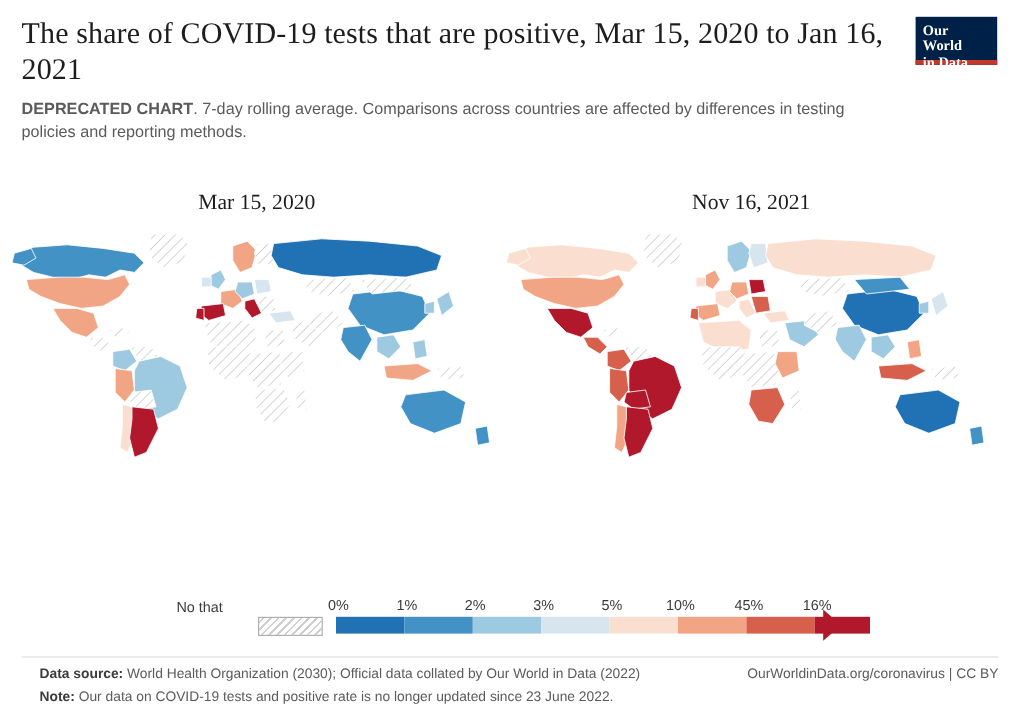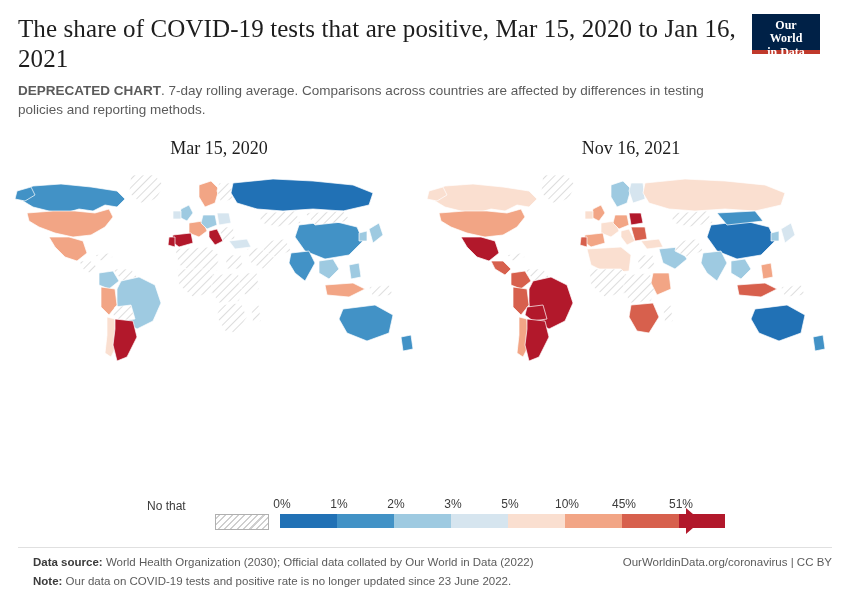--- a/index.html
+++ b/index.html
@@ -43,41 +43,41 @@
     margin: 0;
     max-width: 700px;
   }
   .subtitle .deprecated {
     font-weight: bold;
     color: #5b5b5b;
   }
   .owid-logo {
     position: absolute;
     top: 0;
-    right: 12px;
+    right: 1px;
     width: 68px;
     height: 40px;
     background: #002147;
     color: #ffffff;
     font-family: "Liberation Serif", serif;
     font-size: 12px;
     line-height: 1.12;
     font-weight: bold;
-    text-align: center;
+    text-align: left;
     padding: 5px 6px 0 6px;
     box-sizing: border-box;
     border-bottom: 4px solid #c0392b;
   }
   
   .maps {
     position: relative;
-    margin-top: 19px;
+    margin-top: 39px;
     height: 300px;
     display: flex;
-    justify-content: center;
+    justify-content: flex-end;
   }
   .map-panel {
     width: 412px;
     position: relative;
   }
   .map-date {
     text-align: center;
     font-family: "Liberation Serif", serif;
     font-size: 18px;
     color: #1d1d1d;
@@ -345,21 +345,21 @@
       </div>
       <div class="legend-arrow" style="left:541px;border-left:15px solid #b2182b;"></div>
 
       <div class="legend-tick" style="left:137px;">0%</div>
       <div class="legend-tick" style="left:194px;">1%</div>
       <div class="legend-tick" style="left:251px;">2%</div>
       <div class="legend-tick" style="left:308px;">3%</div>
       <div class="legend-tick" style="left:365px;">5%</div>
       <div class="legend-tick" style="left:422px;">10%</div>
       <div class="legend-tick" style="left:479px;">45%</div>
-      <div class="legend-tick" style="left:536px;">51%</div>
+      <div class="legend-tick" style="left:536px;">16%</div>
     </div>
   </div>
 
   <div class="footer">
     <div class="footer-rule"></div>
     <div class="footer-row">
       <div>
         <b>Data source:</b>
         <span>World Health Organization (2030); Official data collated by Our World in Data (2022)</span>
       </div>

